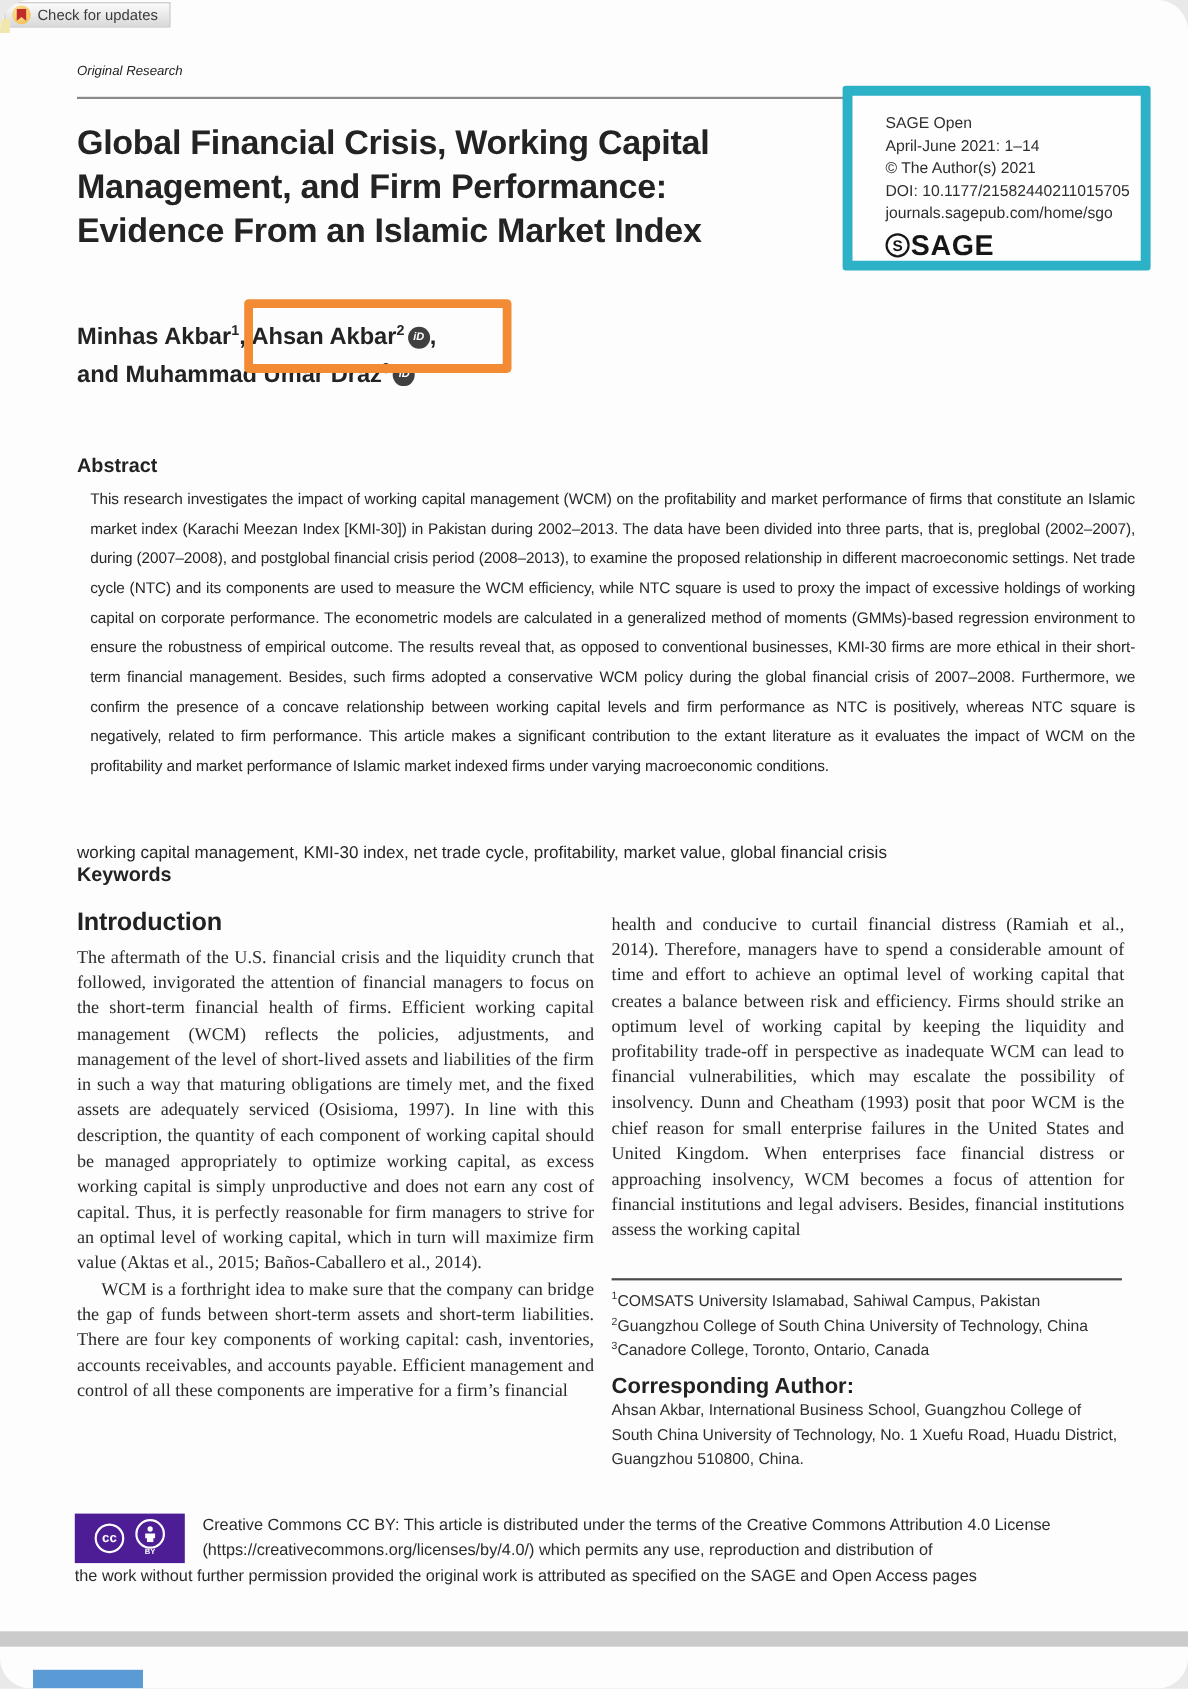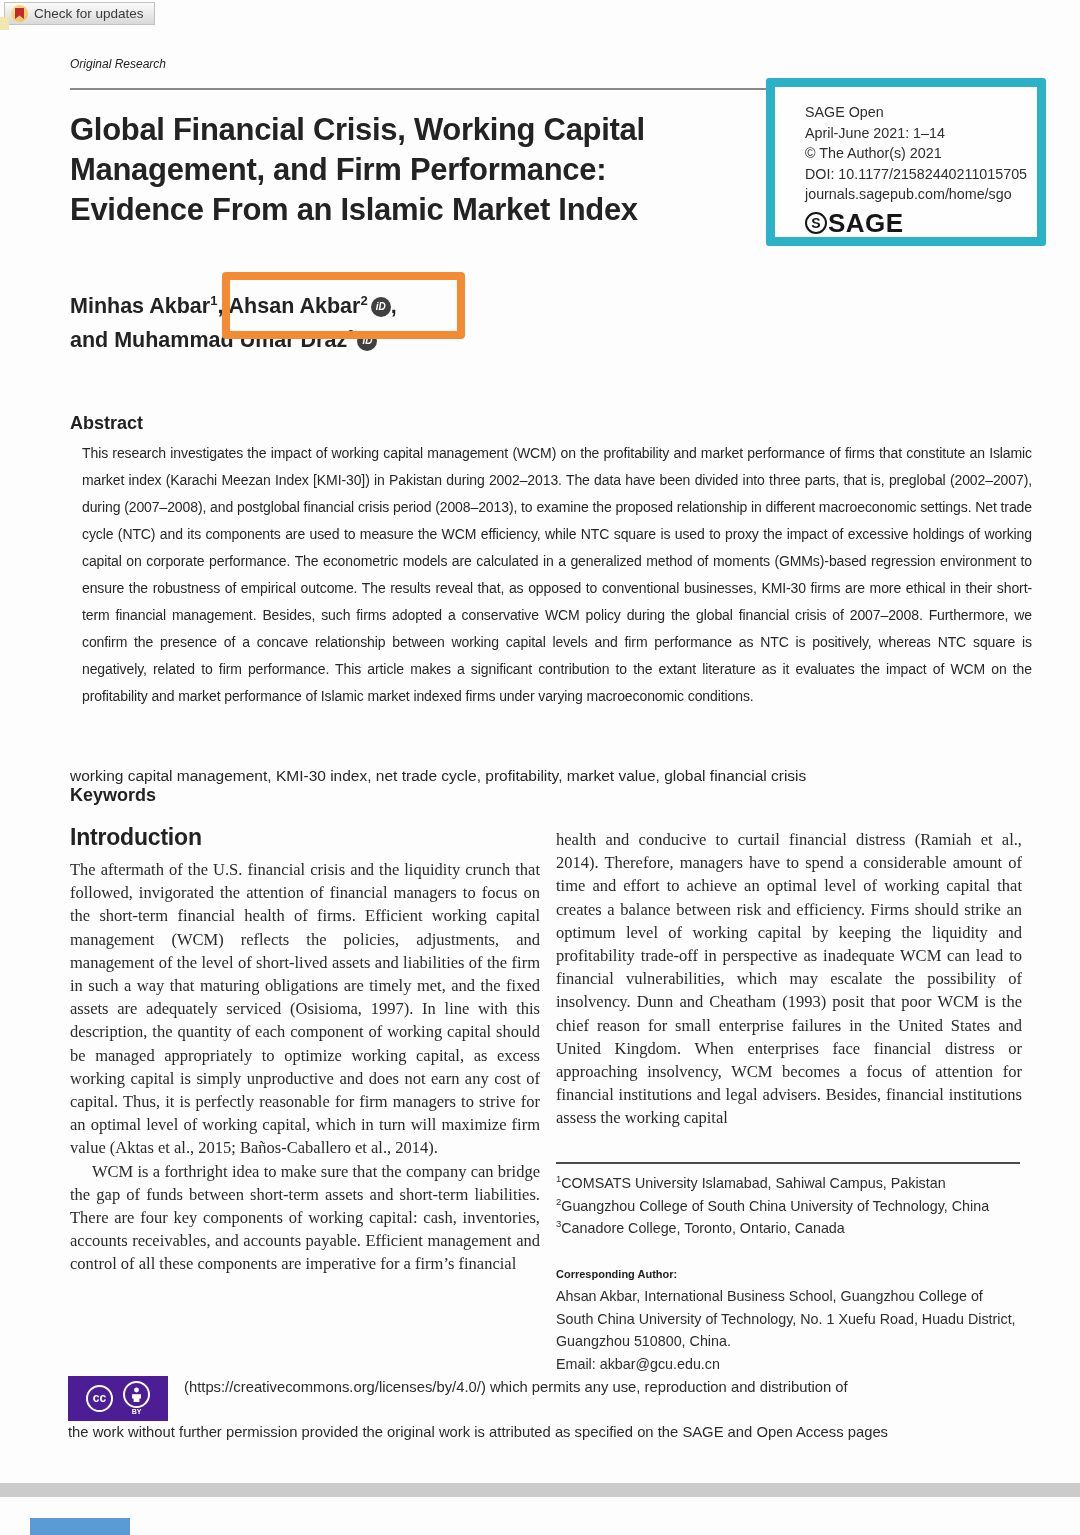--- a/index.html
+++ b/index.html
@@ -1,20 +1,20 @@
 <!DOCTYPE html>
 <html><head>
 <meta charset="utf-8">
 <style>
   * { margin:0; padding:0; box-sizing:border-box; }
   html,body { background:#e9e9e9; }
   .page {
     position:relative; width:1080px; height:1535px; margin:0 auto;
     background:#fdfdfd; overflow:hidden;
-    font-family:"Liberation Sans", sans-serif; color:#1a1a1a;
+    font-family:"Liberation Sans", sans-serif; color:#1a1a1a;border-radius:28px;
   }
 
   
   .chk-badge {
     position:absolute; left:4px; top:2px; height:23px; padding:0 10px 0 6px;
     display:flex; align-items:center; gap:6px;
     background:linear-gradient(#fbfbfb,#d9d9d9); border:1px solid #c2c2c2;
     font-size:13.5px; color:#3a3a3a; cursor:pointer;
   }
   .chk-ico {
@@ -71,21 +71,21 @@
   .col { position:absolute; font-family:"Liberation Serif", serif; font-size:16.5px; line-height:23.2px; text-align:justify; color:#2a2a2a; }
   .col p { margin:0; }
   .col .indent { text-indent:22px; }
   .col1 { left:70px;  top:858px; width:470px; }
   .col2 { left:556px; top:828px; width:466px; }
 
   
   .fn-rule { position:absolute; left:556px; top:1162px; width:464px; height:1.5px; background:#4a4a4a; }
   .footnotes { position:absolute; left:556px; top:1172px; width:466px; font-size:14.3px; line-height:22.5px; color:#2e2e2e; }
   .footnotes sup { font-size:9.5px; vertical-align:super; line-height:0; }
-  .ca-h { margin-top:23px; font-weight:bold; font-size:11px; color:#222; }
+  .ca-h { margin-top:9px; font-weight:bold; font-size:20px; color:#222; }
   .ca-t, .ca-e { font-size:14.3px; line-height:22.5px; }
   .ca-e { cursor:pointer; }
 
   
   .license { position:absolute; left:68px; top:1376px; width:956px; font-size:14.8px; line-height:23px; color:#2b2b2b; }
   .cc-badge {
     float:left; width:100px; height:45px; background:#4c1d95; margin-right:16px;
     display:flex; align-items:center; justify-content:center; gap:10px;
   }
   .cc-circ {
@@ -157,37 +157,37 @@
     <p>health and conducive to curtail financial distress (Ramiah et al., 2014). Therefore, managers have to spend a considerable amount of time and effort to achieve an optimal level of working capital that creates a balance between risk and efficiency. Firms should strike an optimum level of working capital by keeping the liquidity and profitability trade-off in perspective as inadequate WCM can lead to financial vulnerabilities, which may escalate the possibility of insolvency. Dunn and Cheatham (1993) posit that poor WCM is the chief reason for small enterprise failures in the United States and United Kingdom. When enterprises face financial distress or approaching insolvency, WCM becomes a focus of attention for financial institutions and legal advisers. Besides, financial institutions assess the working capital</p>
   </div>
 
   <div class="fn-rule"></div>
   <div class="footnotes">
     <div><sup>1</sup><span>COMSATS University Islamabad, Sahiwal Campus, Pakistan</span></div>
     <div><sup>2</sup><span>Guangzhou College of South China University of Technology, China</span></div>
     <div><sup>3</sup><span>Canadore College, Toronto, Ontario, Canada</span></div>
     <div class="ca-h">Corresponding Author:</div>
     <div class="ca-t">Ahsan Akbar, International Business School, Guangzhou College of South China University of Technology, No. 1 Xuefu Road, Huadu District, Guangzhou 510800, China.</div>
-    <div class="ca-e">Email: akbar@gcu.edu.cn</div>
   </div>
 
   <div class="license">
     <div class="cc-badge">
       <span class="cc-circ">cc</span>
       <span class="cc-by-wrap">
         <span class="cc-circ">
           <svg width="13" height="15" viewBox="0 0 13 15">
               <circle cx="6.5" cy="3" r="2.4" fill="#fff"></circle>
               <path d="M2 7.2 h9 v4.2 h-1.6 v3.6 h-5.8 v-3.6 H2 Z" fill="#fff"></path>
             </svg>
         </span>
         <span class="cc-by-label">BY</span>
       </span>
     </div>
     <div class="lic-top">
+      <div>Creative Commons CC BY: This article is distributed under the terms of the Creative Commons Attribution 4.0 License</div>
       <div>(https://creativecommons.org/licenses/by/4.0/) which permits any use, reproduction and distribution of</div>
     </div>
     <div class="lic-bottom">
       <div>the work without further permission provided the original work is attributed as specified on the SAGE and Open Access pages</div>
     </div>
   </div>
 
   <div class="gray-bar"></div>
   <div class="blue-bar"></div>
 

